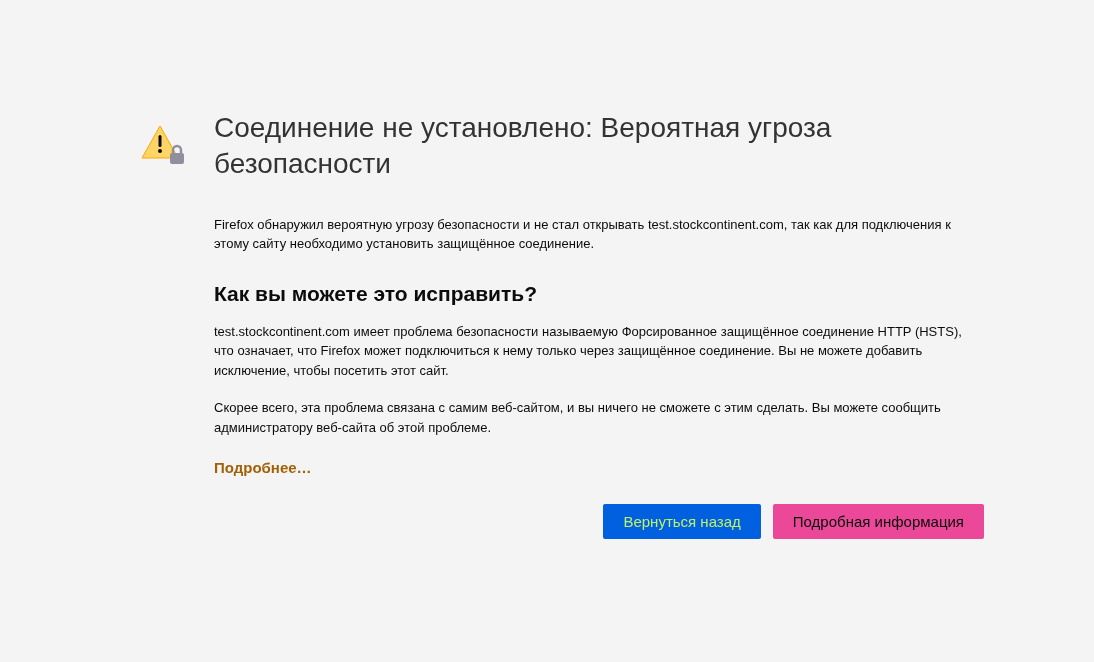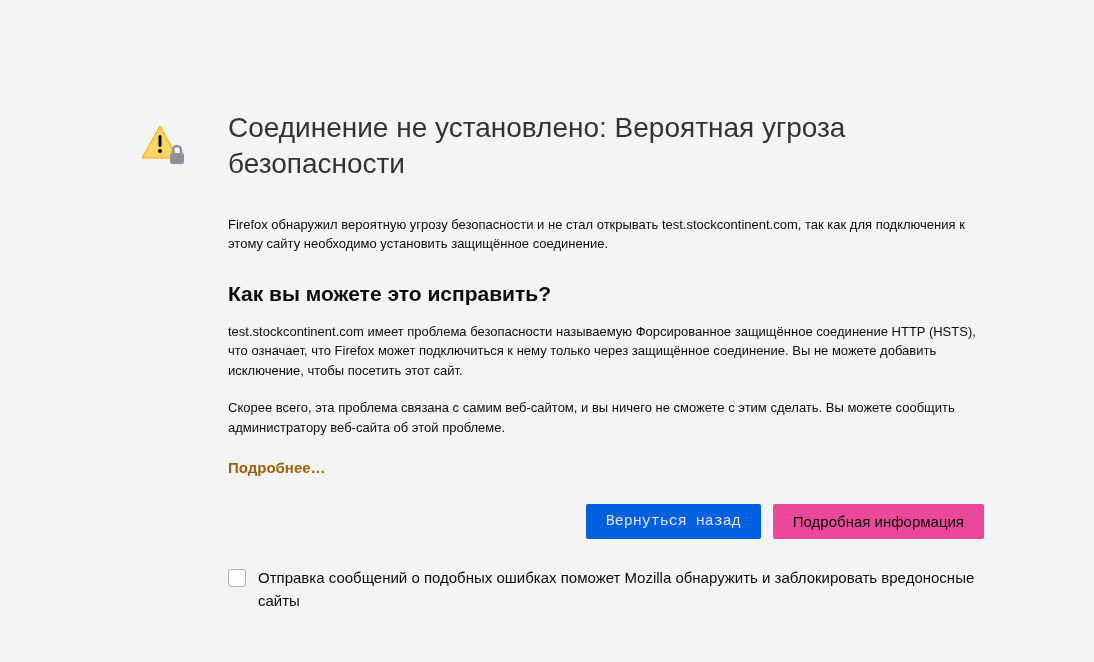--- a/index.html
+++ b/index.html
@@ -18,21 +18,20 @@
     gap: 26px;
     align-items: flex-start;
   }
   .icon-col {
     flex: 0 0 auto;
     margin-top: 10px;
   }
   .content-col {
     flex: 1;
     max-width: 780px;
-    margin-left: 14px;
   }
   h1.title {
     font-size: 28px;
     font-weight: 300;
     color: #333;
     line-height: 1.3;
     margin-bottom: 32px;
   }
   p.para {
     font-size: 13px;
@@ -63,22 +62,21 @@
   .btn {
     padding: 9px 20px;
     font-size: 15px;
     border: none;
     cursor: pointer;
     font-family: inherit;
     border-radius: 2px;
   }
   .btn-primary {
     background: #0060df;
-    color: #e5e5e5;
-    font-family: Liberation Mono, monospace;
+    color: #bef264;
   }
   .btn-secondary {
     background: #ec4899;
     color: #0c0c0d;
   }
   .checkbox-row {
     display: flex;
     align-items: flex-start;
     gap: 12px;
     margin-top: 28px;
@@ -131,18 +129,14 @@
 
     <p class="para">Скорее всего, эта проблема связана с самим веб-сайтом, и вы ничего не сможете с этим сделать. Вы можете сообщить администратору веб-сайта об этой проблеме.</p>
 
     <a href="#" class="link">Подробнее…</a>
 
     <div class="button-row">
       <button class="btn btn-primary">Вернуться назад</button>
       <button class="btn btn-secondary">Подробная информация</button>
     </div>
 
-    <div class="checkbox-row">
-      <input type="checkbox" id="report" style="">
-      <label for="report">Отправка сообщений о подобных ошибках поможет Mozilla обнаружить и заблокировать вредоносные сайты</label>
-    </div>
   </div>
 </div>
 
 </body></html>

